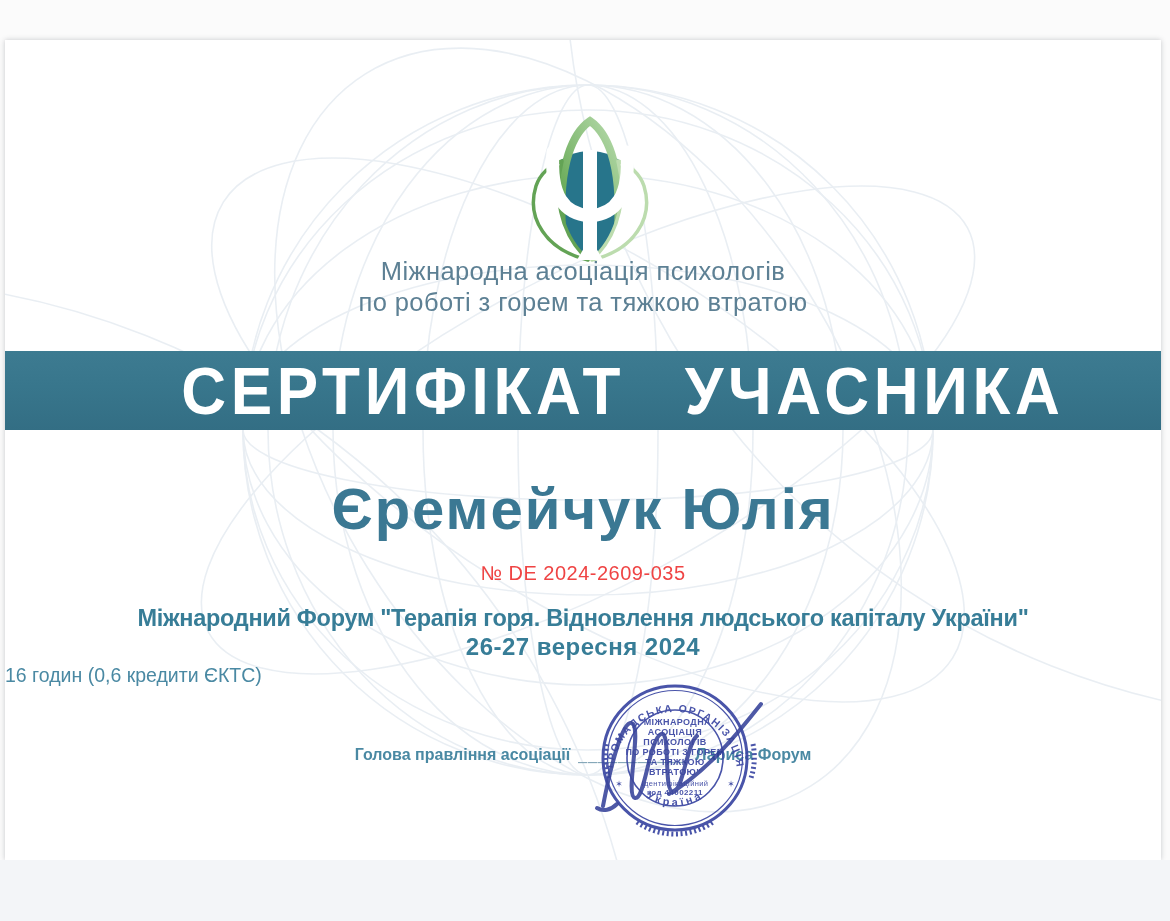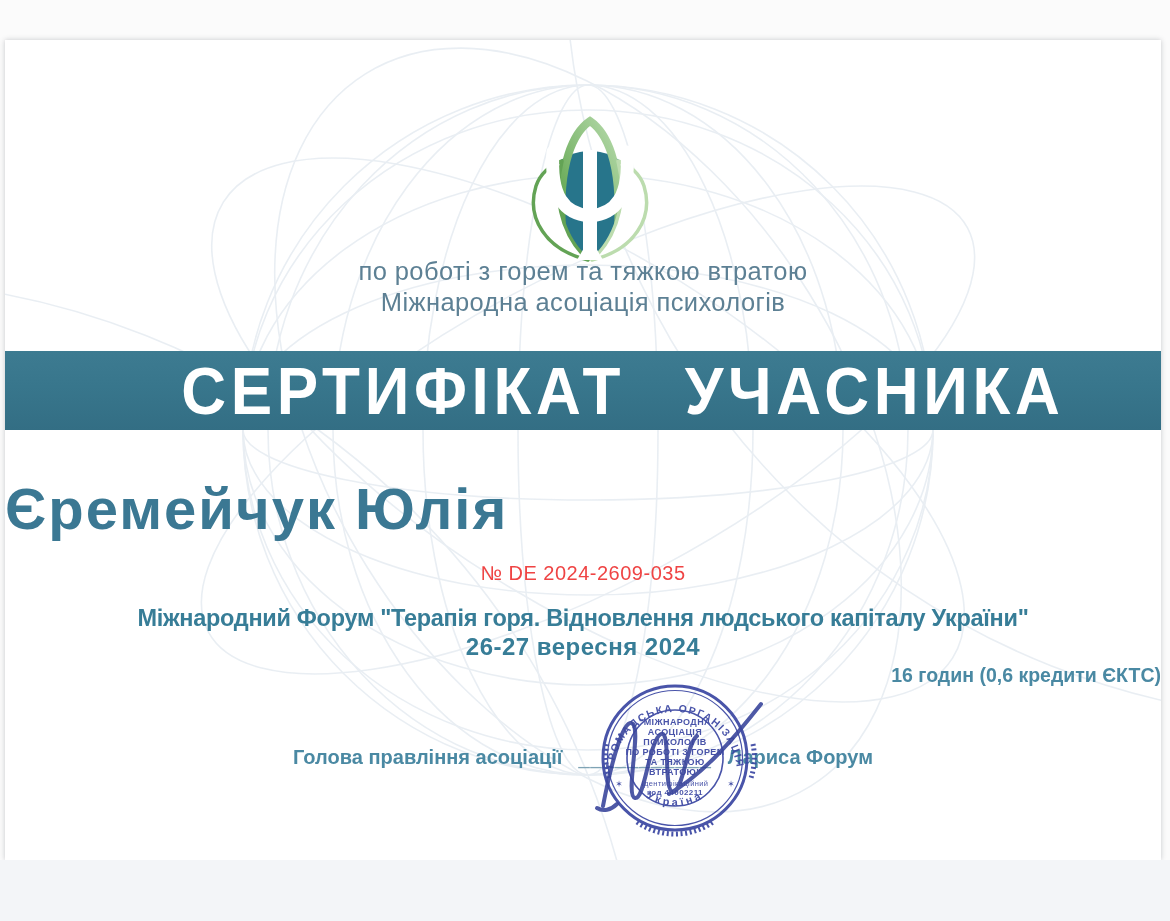--- a/index.html
+++ b/index.html
@@ -29,43 +29,43 @@
     position:absolute;left:0;top:311px;width:100%;height:79px;
     background:linear-gradient(180deg,#3d7b91 0%,#38768c 45%,#336e84 100%);
     display:flex;align-items:center;justify-content:center;padding-left:40px;
   }
   .banner-text{
     color:#ffffff;font-weight:bold;font-size:66px;
     letter-spacing:5px;word-spacing:40px;white-space:nowrap;
     transform:scaleX(.94);
   }
   .name{
-    position:absolute;left:0;top:438px;width:100%;
+    position:absolute;left:0;top:438px;width:100%;text-align:center;
     color:#3b7893;font-weight:bold;font-size:58px;line-height:62px;letter-spacing:2px;
   }
   .certno{
     position:absolute;left:0;top:521px;width:100%;text-align:center;
     color:#ef4444;font-size:20px;line-height:24px;letter-spacing:.5px;
   }
   .event{
     position:absolute;left:0;top:564px;width:100%;text-align:center;
     color:#377d97;font-weight:bold;font-size:23.5px;line-height:28px;letter-spacing:-.3px;
   }
   .dates{
     position:absolute;left:0;top:592px;width:100%;text-align:center;
     color:#377d97;font-weight:bold;font-size:24px;line-height:30px;letter-spacing:.5px;
   }
   .hours{
-    position:absolute;left:0;top:624px;width:100%;text-align:right;
-    color:#4a89a3;font-size:19.5px;line-height:22px;font-weight:bold;
+    position:absolute;left:0;top:624px;width:100%;text-align:left;
+    color:#4a89a3;font-size:19.5px;line-height:22px;
   }
   .sigrow{
     position:absolute;left:0;top:706px;width:100%;
-    display:flex;align-items:center;justify-content:center;gap:16px;
-    color:#4a89a3;font-weight:bold;font-size:20px;white-space:nowrap;
+    display:flex;align-items:center;justify-content:center;gap:8px;
+    color:#4a89a3;font-weight:bold;font-size:16px;white-space:nowrap;
   }
   .sigline{color:#7fa3b5;font-weight:normal;letter-spacing:1px;}
   .stamp{position:absolute;left:565px;top:618px;}
 </style>
 </head>
 <body>
 
 <div class="page">
 
   <svg class="globe" width="1156" height="820" viewBox="0 0 1156 820">
@@ -99,22 +99,22 @@
     <path d="M 88,152 C 46,142 26,110 36,78 C 40,66 50,57 62,53 C 54,84 58,124 88,152 Z" fill="#ffffff" stroke="#63a355" stroke-width="3.5" stroke-linejoin="round"></path>
     <path d="M 92,152 C 134,142 154,110 144,78 C 140,66 130,57 118,53 C 126,84 122,124 92,152 Z" fill="#ffffff" stroke="#bcdcae" stroke-width="3.5" stroke-linejoin="round"></path>
     <g stroke="#ffffff" fill="none">
       <path d="M 53,44 C 50,88 64,106 90,108 C 116,106 130,88 127,44" stroke-width="13" stroke-linecap="round"></path>
       <path d="M 90,42 L 90,148" stroke-width="14"></path>
     </g>
     <path d="M 77,152 L 103,152 L 96,140 L 84,140 Z" fill="#ffffff"></path>
   </svg>
 
   <div class="assoc">
+    <div>Міжнародна асоціація психологів</div>
     <div>по роботі з горем та тяжкою втратою</div>
-    <div>Міжнародна асоціація психологів</div>
   </div>
 
   <div class="banner">
     <span class="banner-text">СЕРТИФІКАТ УЧАСНИКА</span>
   </div>
 
   <div class="name">Єремейчук Юлія</div>
 
   <div class="certno">№ DE 2024-2609-035</div>
 

